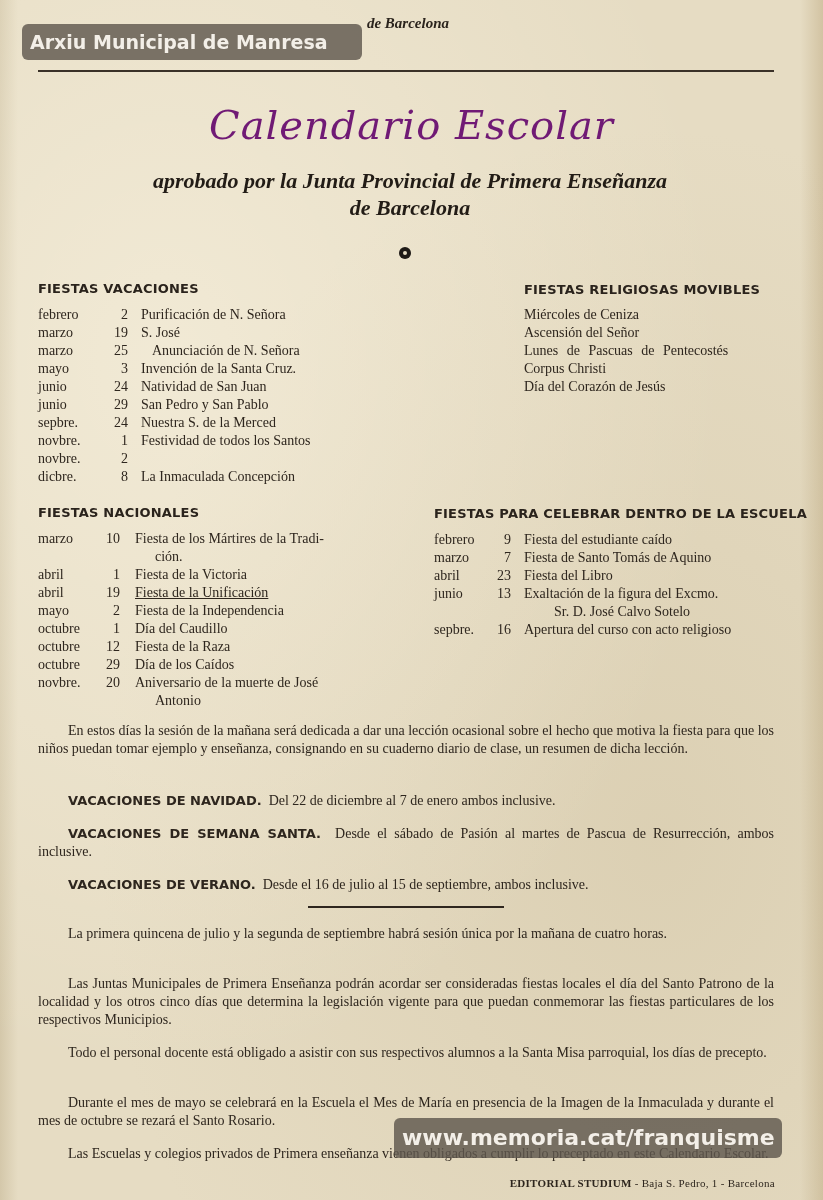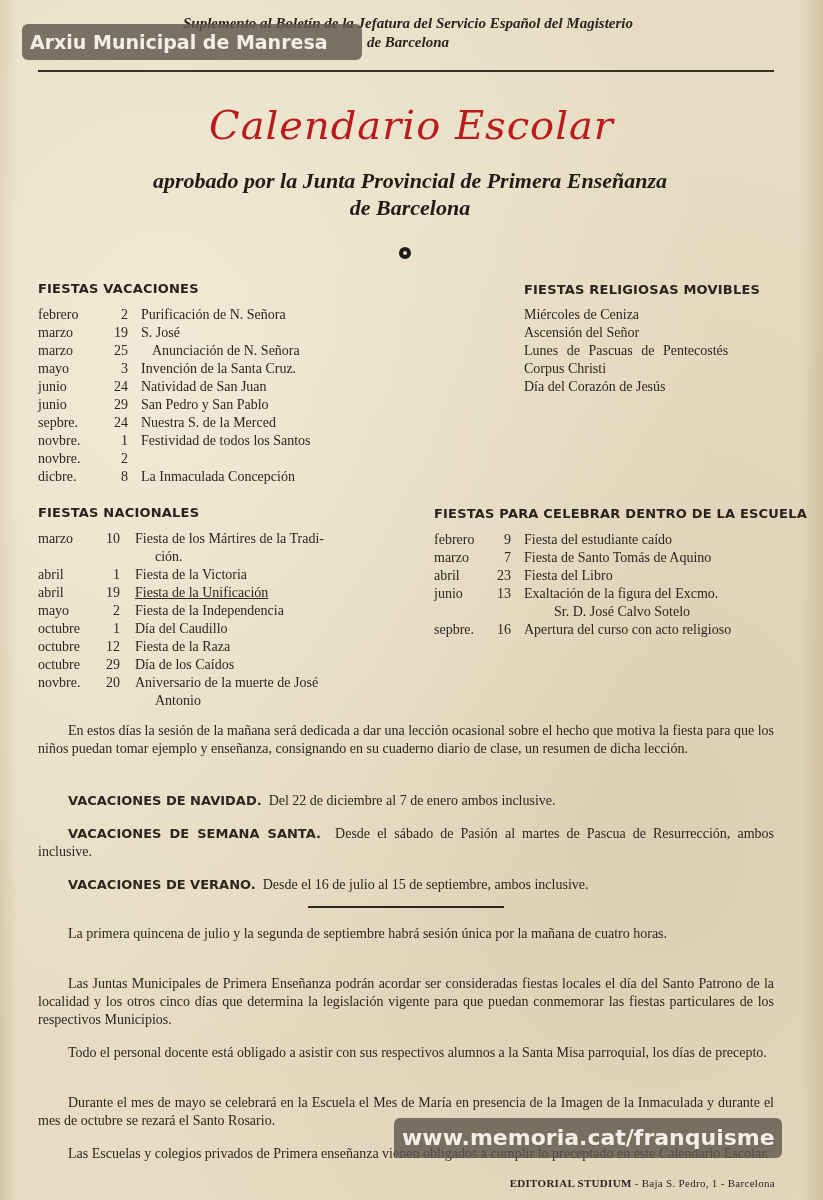--- a/index.html
+++ b/index.html
@@ -13,21 +13,21 @@
     color:#2a231c;
     font-family: "Liberation Serif", "DejaVu Serif", serif;
   }
   .abs { position:absolute; }
   .script { font-family: "DejaVu Serif", "Liberation Serif", serif; font-style:italic; }
   .sans-head { font-family: "DejaVu Sans", "Liberation Sans", sans-serif; font-weight:bold; letter-spacing:0.2px; color:#2a231c; }
 
   #suplemento { left:38px; top:14px; width:740px; text-align:center; font-size:15px; line-height:19px; font-style:italic; font-weight:bold; color:#2b241d; }
   #rule-top { left:38px; top:70px; width:736px; height:2px; background:#3a3128; }
 
-  #title { left:0; top:100px; width:823px; text-align:center; font-size:40px; line-height:50px; font-style:italic; color:#b91c1c; letter-spacing:1px; }
+  #title { left:0; top:100px; width:823px; text-align:center; font-size:40px; line-height:50px; font-style:italic; color:#701a75; letter-spacing:1px; }
   #subtitle { left:30px; top:167px; width:760px; text-align:center; font-size:22px; line-height:27px; font-style:italic; font-weight:bold; color:#221c16; }
   #ornament { left:399px; top:247px; width:12px; height:12px; border-radius:50%; background:#1e1a16; }
   #ornament::after { content:""; position:absolute; left:4px; top:4px; width:4px; height:4px; border-radius:50%; background:#e6dcc3; }
 
   .section-title { font-size:13px; line-height:16px; }
   .row { position:absolute; font-size:14px; line-height:18px; white-space:nowrap; color:#2e261e; }
   .row .m { position:absolute; left:0; }
   .row .d { position:absolute; text-align:right; width:24px; }
   .row .t { position:absolute; }
   .list-line { font-size:14px; line-height:18px; color:#2e261e; white-space:nowrap; }
@@ -46,21 +46,20 @@
   #wm-arxiu { left:22px; top:24px; width:340px; height:36px; font-size:19px; line-height:36px; padding-left:8px; box-sizing:border-box; }
   #wm-memoria { left:394px; top:1118px; width:388px; height:40px; font-size:22px; line-height:40px; padding-left:8px; box-sizing:border-box; }
 
   #editorial { right:48px; top:1176px; font-size:11px; line-height:14px; color:#2e261e; letter-spacing:0.3px; }
   #editorial .ed-name { font-weight:bold;text-align:right; }
 </style>
 </head>
 <body>
 
 <div id="suplemento" class="abs">
-  <div>Suplemento al Boletín de la Jefatura del Servicio Español del Magisterio</div>
   <div>de Barcelona</div>
 </div>
 <div id="rule-top" class="abs"></div>
 
 <div id="title" class="abs script">Calendario Escolar</div>
 <div id="subtitle" class="abs">
   <div>aprobado por la Junta Provincial de Primera Enseñanza</div>
   <div>de Barcelona</div>
 </div>
 <div id="ornament" class="abs"></div>

